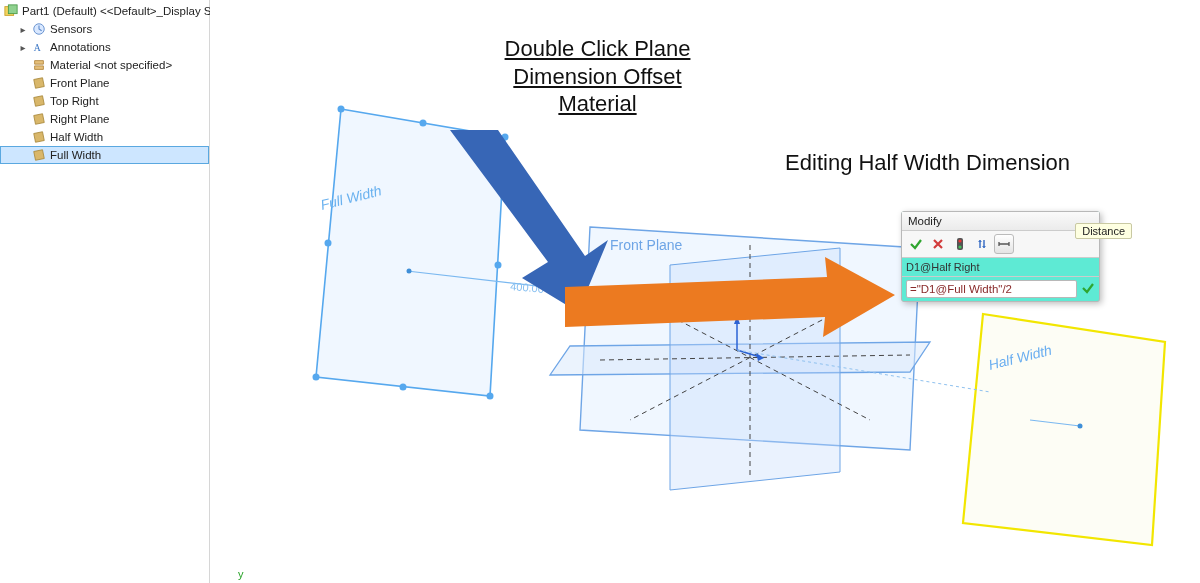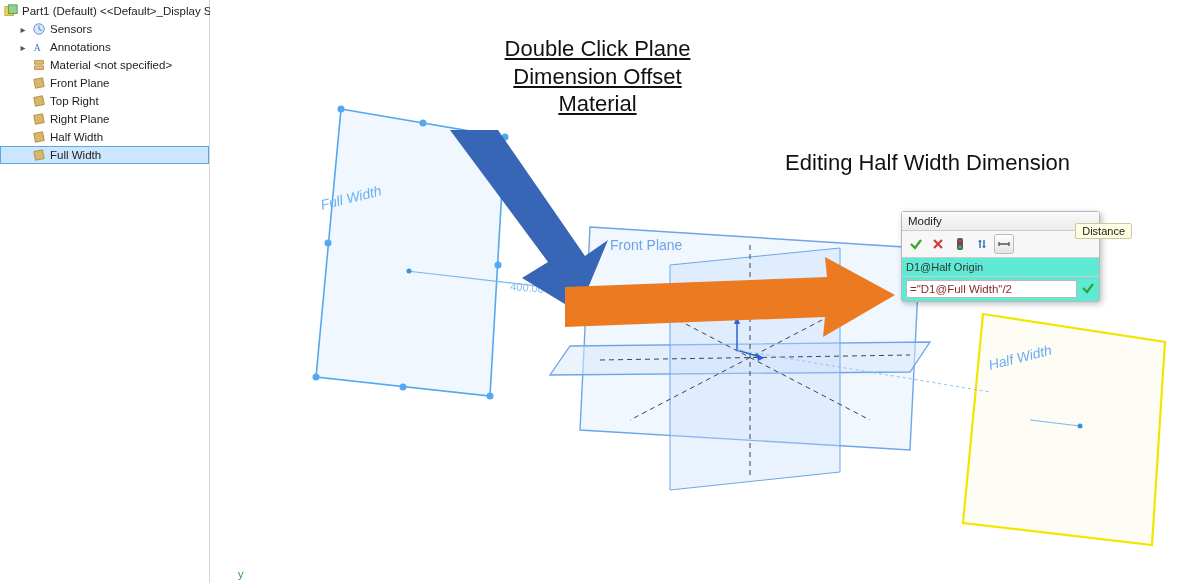--- a/index.html
+++ b/index.html
@@ -240,21 +240,21 @@
               <path d="M5 3v8M9 3v8" stroke="#3f72c6" stroke-width="1.5"></path>
               <path d="M3 5l2-2 2 2M11 9l-2 2-2-2" fill="#3f72c6"></path>
             </svg>
           </div>
         <div class="tbtn active">
             <svg width="14" height="14" viewBox="0 0 14 14">
               <path d="M2 7h10M2 5v4M12 5v4" stroke="#555" stroke-width="1.3"></path>
             </svg>
           </div>
       </div>
-      <div class="modify-field">D1@Half Origin</div>
+      <div class="modify-field">D1@Half Right</div>
       <div class="modify-input-row">
         <input type="text" value="=&quot;D1@Full Width&quot;/2" style="">
         <span><svg width="14" height="14" viewBox="0 0 14 14">
               <path d="M2 7 L6 11 L12 3" stroke="#2fa52f" stroke-width="2.2" fill="none"></path>
             </svg></span>
       </div>
     </div>
     <div class="tooltip">Distance</div>
 
   </div>

